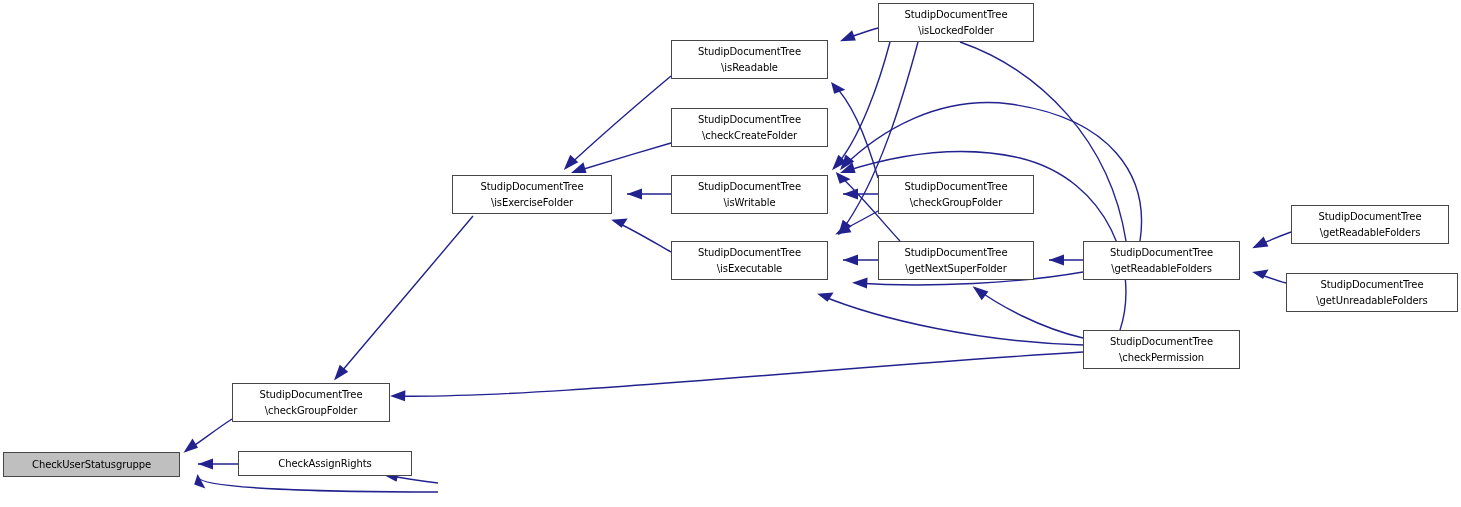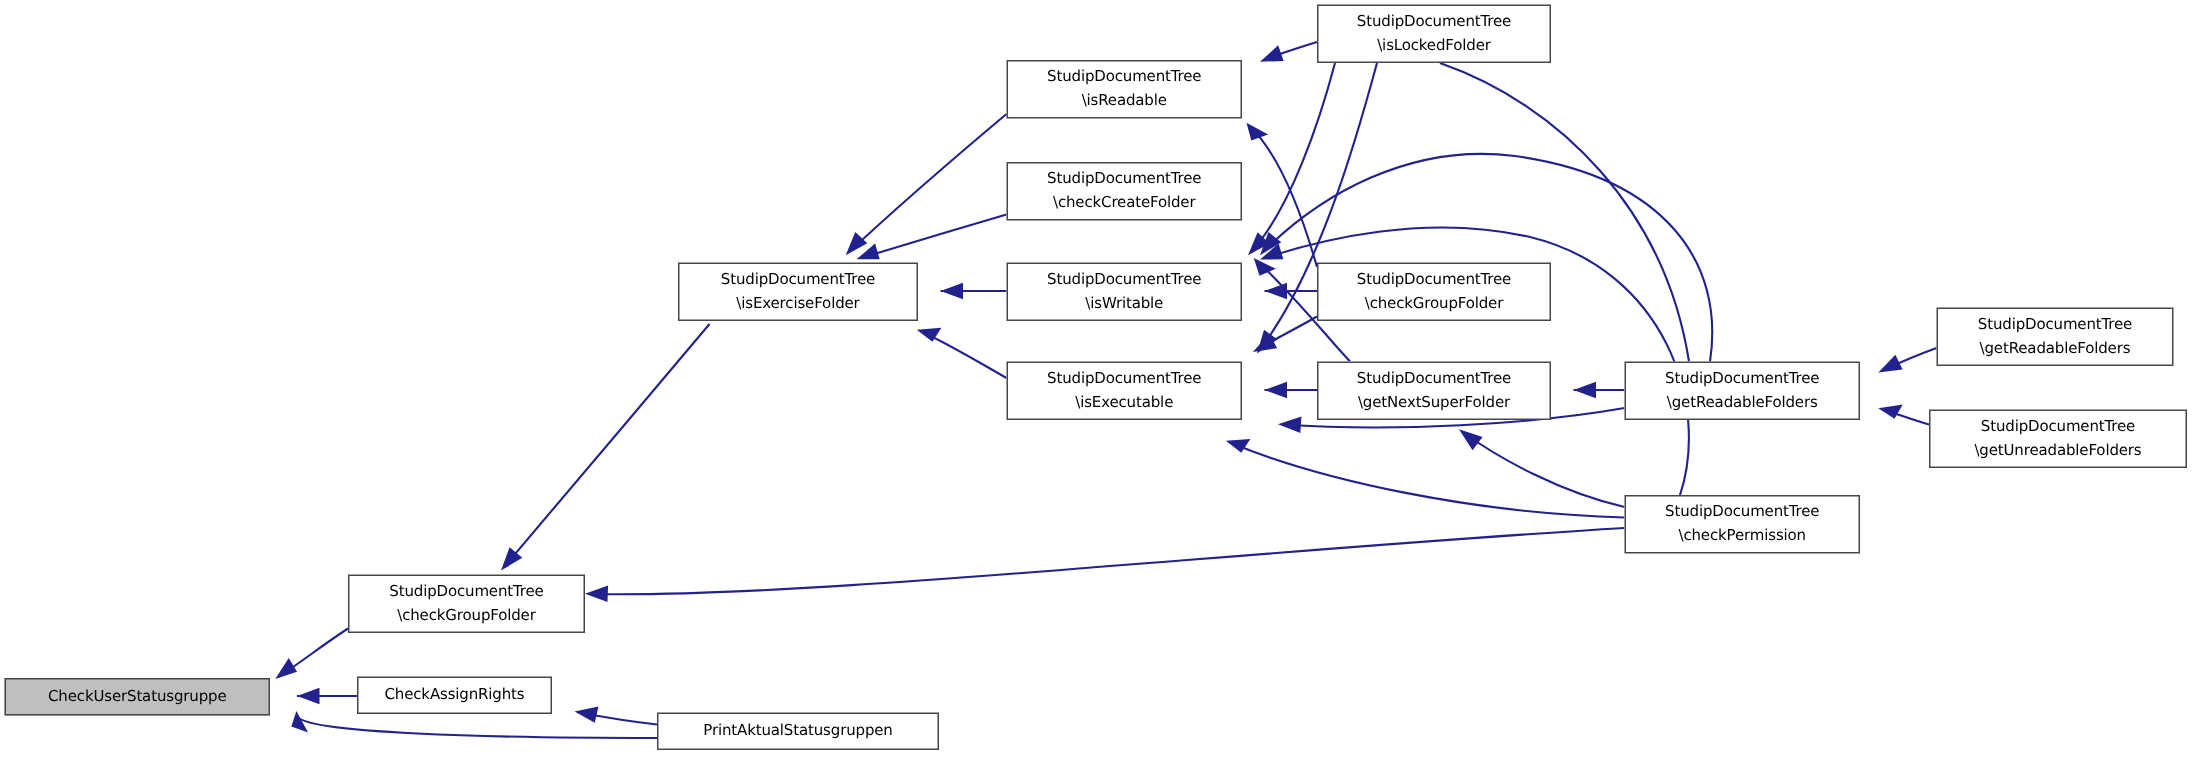--- a/index.html
+++ b/index.html
@@ -197,27 +197,24 @@
     <g>
       <path class="edge-path" d="M 960,42 C 1040,70 1110,140 1126,241"></path>
     </g>
 
   </svg>
 
   <div class="gnode highlight" style="left:3px; top:452px; width:177px; height:25px;">
     <span class="l1">CheckUserStatusgruppe</span>
   </div>
 
-  <div class="gnode" style="left:238px; top:451px; width:130px; height:25px;">
+  <div class="gnode" style="left:238px; top:451px; width:174px; height:25px;">
     <span class="l1">CheckAssignRights</span>
   </div>
 
-  <div class="gnode" style="left:438px; top:475px; width:188px; height:25px;">
-    <span class="l1">PrintAktualStatusgruppen</span>
-  </div>
 
   <div class="gnode" style="left:232px; top:383px; width:158px; height:39px;">
     <span class="l1">StudipDocumentTree</span>
     <span class="l2">\checkGroupFolder</span>
   </div>
 
   <div class="gnode" style="left:452px; top:175px; width:160px; height:39px;">
     <span class="l1">StudipDocumentTree</span>
     <span class="l2">\isExerciseFolder</span>
   </div>

